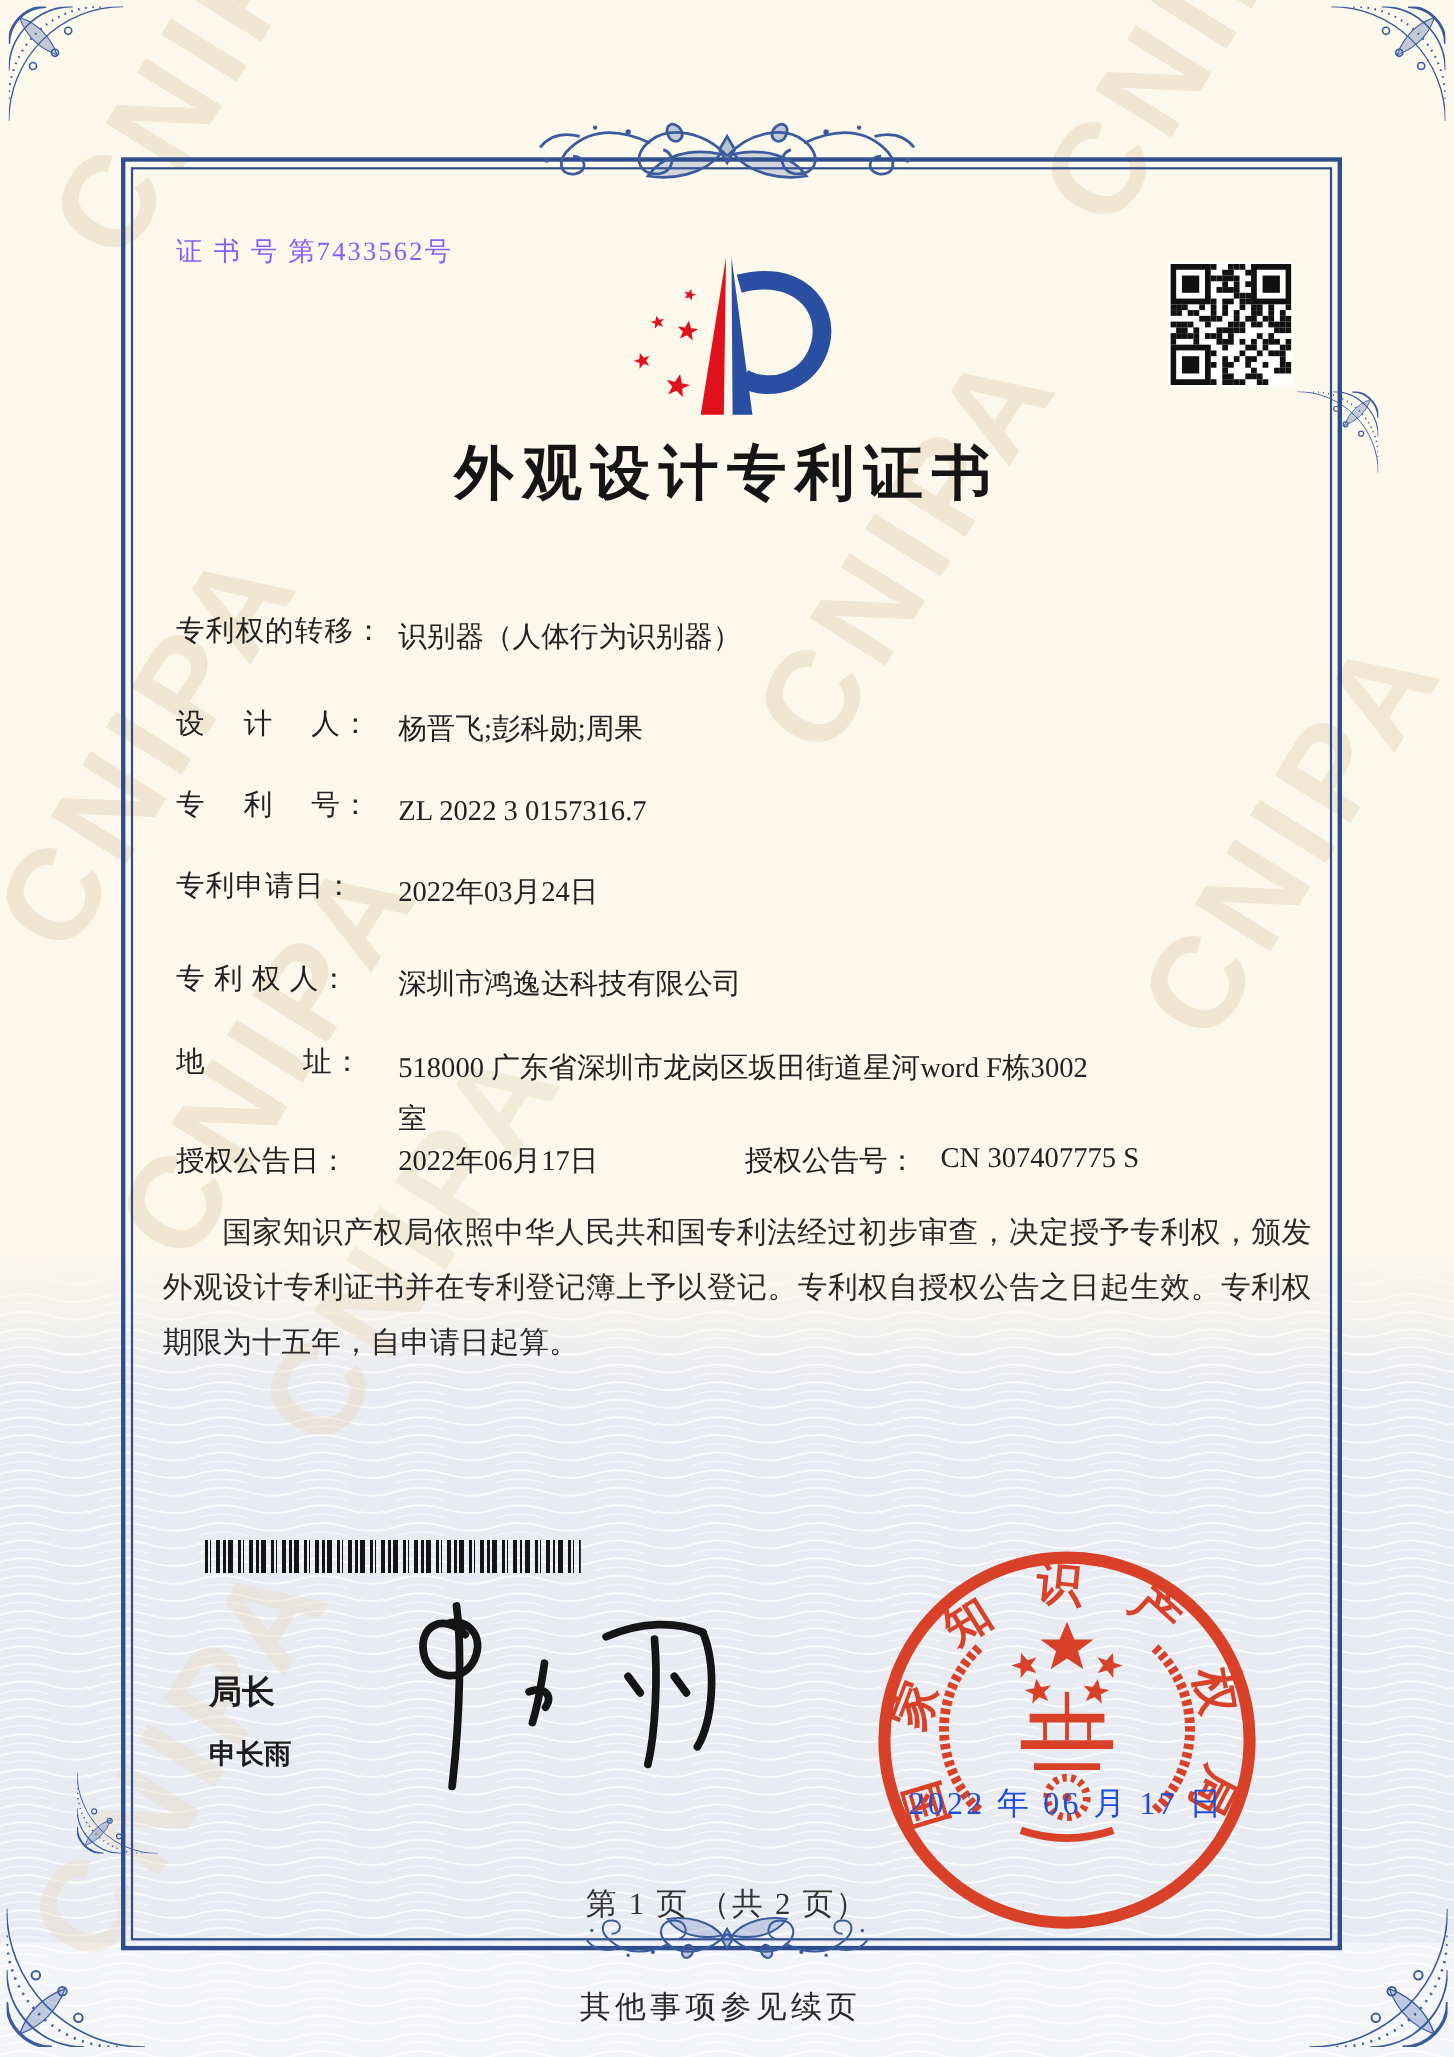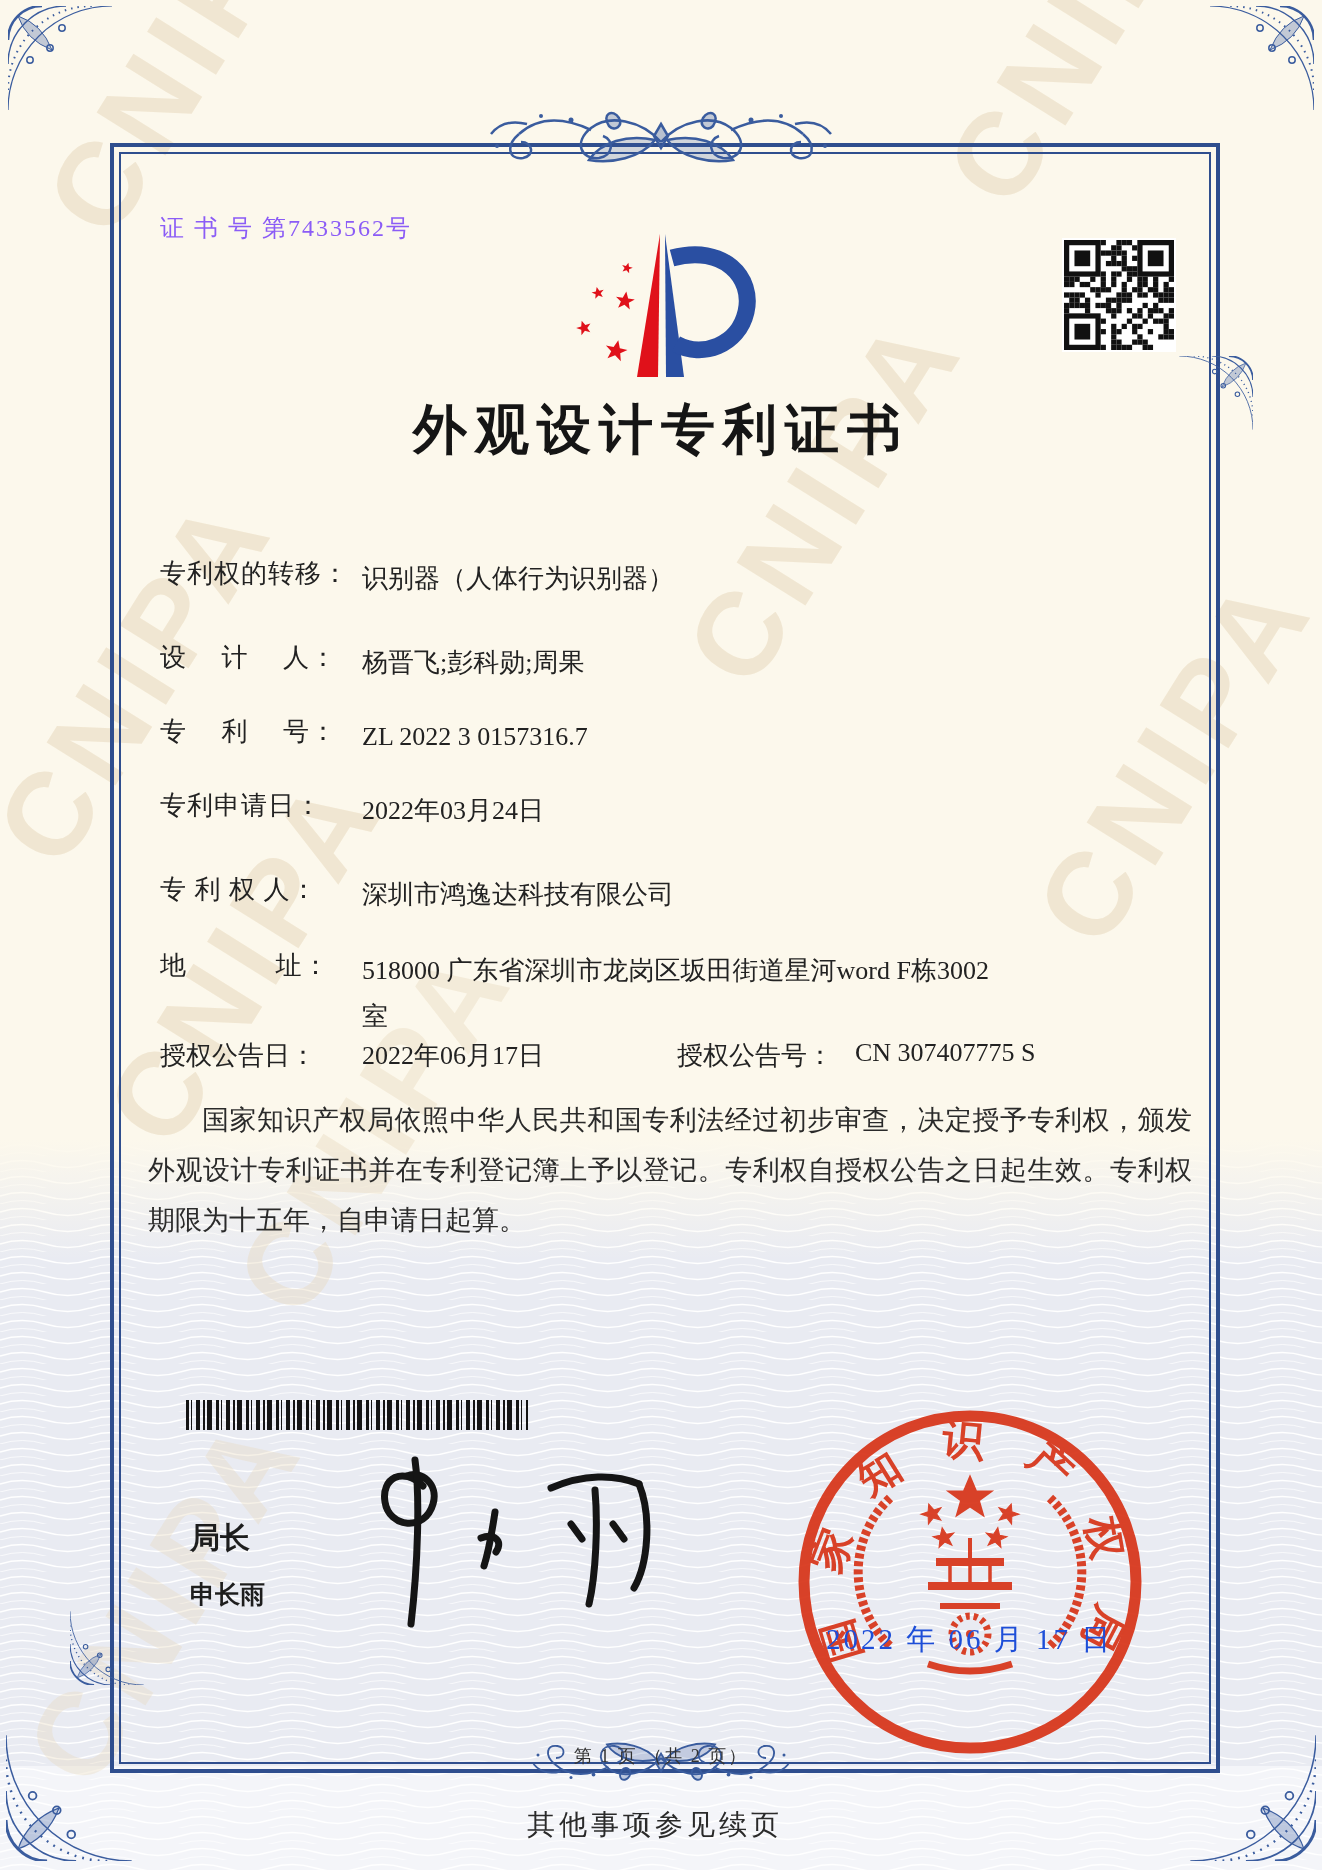--- a/index.html
+++ b/index.html
@@ -46,21 +46,21 @@
       font-weight:600;font-size:30px;color:#1d1d1d;z-index:4;}
   .sig-name{position:absolute;left:190px;top:1578px;font-family:"Liberation Sans",sans-serif;
       font-weight:600;font-size:25px;color:#1d1d1d;z-index:4;}
   .signature{position:absolute;left:345px;top:1452px;z-index:5;}
 
   .seal{position:absolute;left:790px;top:1402px;z-index:5;opacity:.94;}
   .seal-date{position:absolute;left:826px;top:1620px;font-size:29px;letter-spacing:3px;
       color:#1d4ed8;z-index:6;white-space:nowrap;}
 
   .page-footer{position:absolute;left:110px;width:1102px;top:1712px;text-align:center;
-      font-size:18px;letter-spacing:2px;color:#333;z-index:4;margin-top:32px;}
+      font-size:28px;letter-spacing:2px;color:#333;z-index:4;}
   .cont-note{position:absolute;left:0;width:1310px;top:1806px;text-align:center;
       font-size:28px;letter-spacing:4px;color:#2a2a2a;z-index:4;}
   .defs-svg{position:absolute;width:0;height:0;}
 </style>
 </head>
 <body>
 
 <div class="page">
 
   <svg class="defs-svg" aria-hidden="true">

